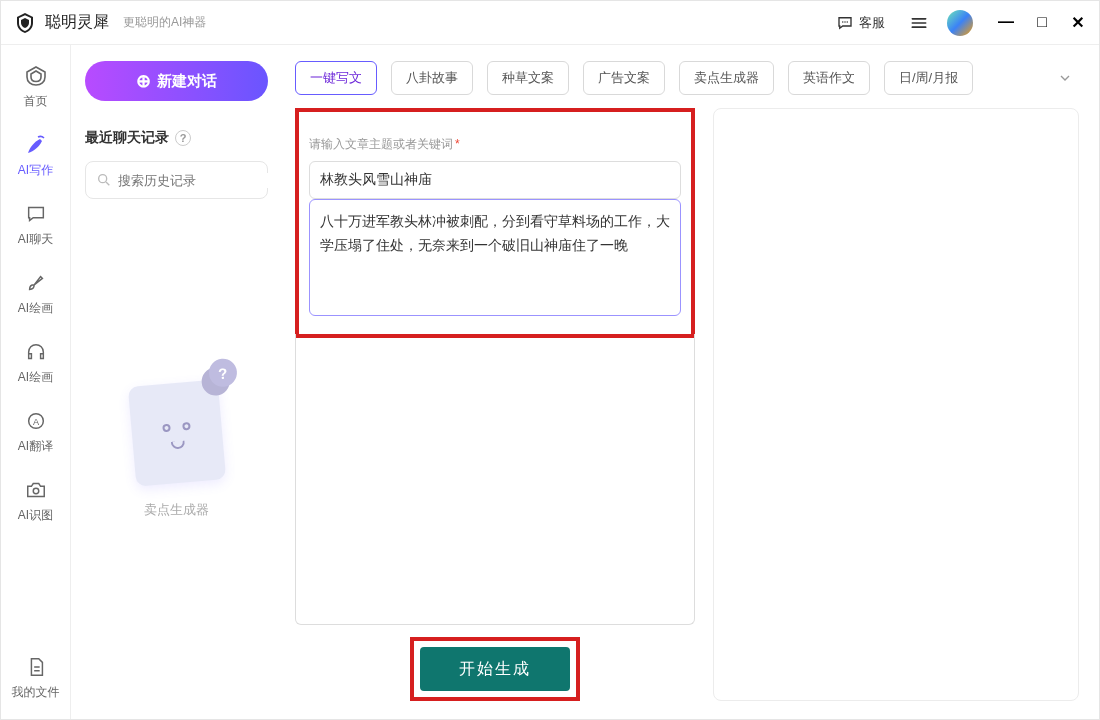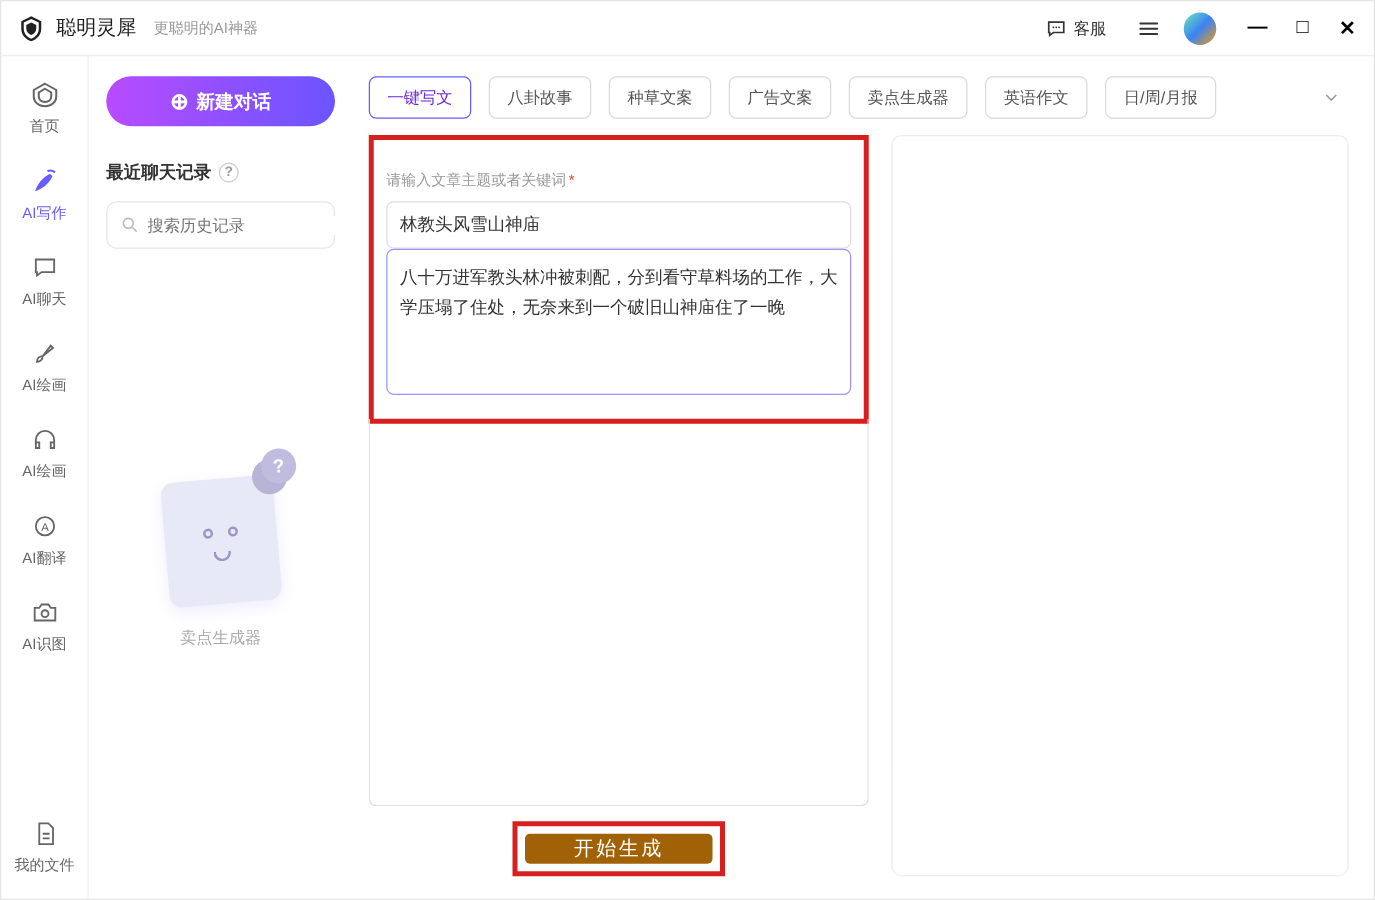--- a/index.html
+++ b/index.html
@@ -58,21 +58,21 @@
     .form-pane { flex: 0 0 400px; display:flex; flex-direction:column; align-items:stretch; }
     .form-pane .box { border: 4px solid #d61f1f; padding: 24px 10px 14px; background:transparent; }
     .lbl { font-size: 12px; color: #999; margin-bottom: 8px; }
     .req { color:#e43; margin-left:2px; }
     .topic-input { width: 100%; height: 38px; border:1px solid #ddd; border-radius:6px; padding: 0 10px; font-size:14px; color:#333; outline: none; }
     .lbl2 { margin-top: 18px; }
     .story-area { width: 100%; resize:none; border:1px solid #9b93ff; border-radius:6px; padding: 10px; font-size:14px; color:#333; outline:none; line-height:1.7; }
     .story-continue { border:1px solid #ddd; border-top:0; border-radius: 0 0 6px 6px; flex:1; margin: -4px 0 0; }
     .gen-wrap { display:flex; justify-content:center; margin-top: 12px; }
     .gen-box { border:4px solid #d61f1f; padding: 6px; }
-    .gen-btn { width: 150px; height: 24px; border:0; border-radius:4px; background:#a16207; color:#fff; font-size:16px; letter-spacing:2px; cursor:pointer; }
+    .gen-btn { width: 150px; height: 44px; border:0; border-radius:4px; background:#0f766e; color:#fff; font-size:16px; letter-spacing:2px; cursor:pointer; }
 
     .out-pane { flex: 1; border:1px solid #ececec; border-radius:8px; background:#fff; }
 
     svg { display:block; }
   </style>
 </head>
 <body>
 
 <div class="titlebar">
   <div class="logo-wrap">

